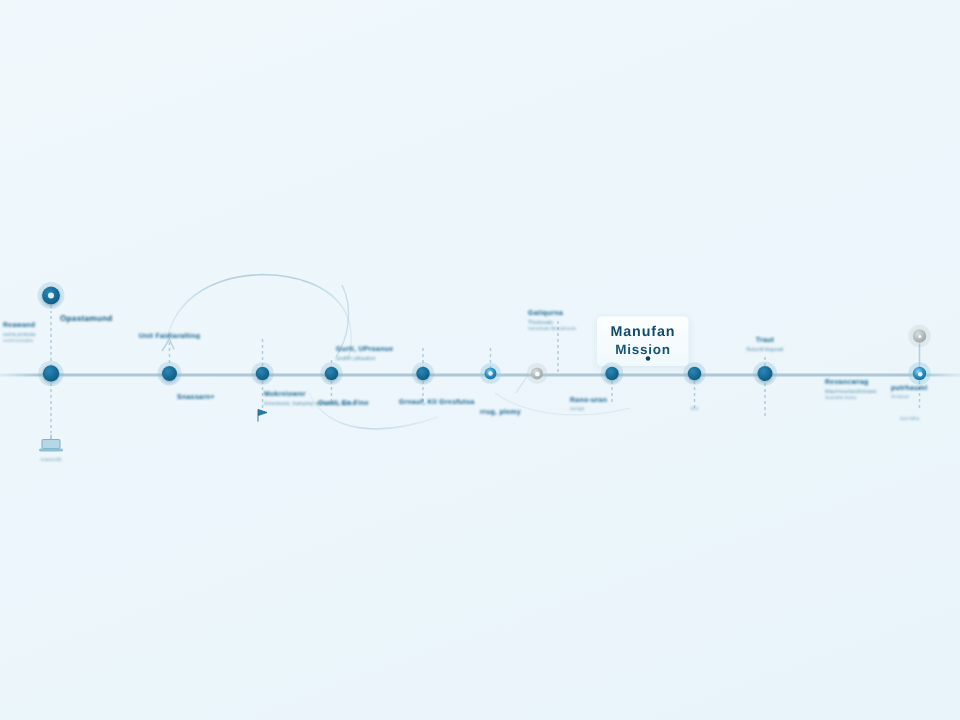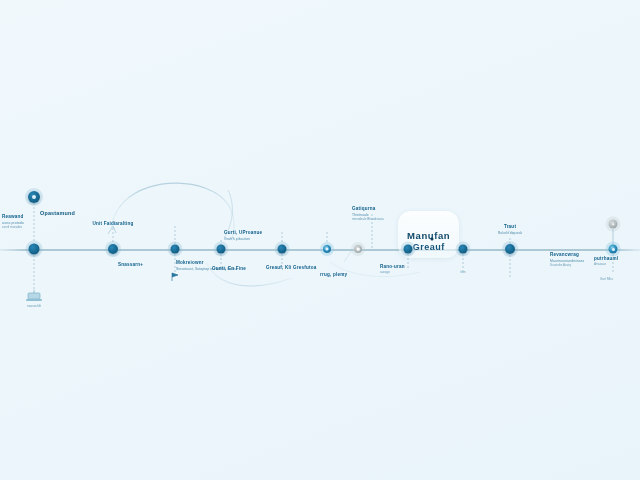--- a/index.html
+++ b/index.html
@@ -81,22 +81,22 @@
     color:#4d8aa8;margin-top:1.5px;white-space:nowrap;
   }
   .l-body.wrap{white-space:normal;max-width:74px;}
   .l-sub{
     font-size:3.1px;color:#6fa0b8;margin-top:1px;white-space:nowrap;
   }
 
   
   .feature-card{
     position:absolute;
-    padding:19px 9px 6px;
-    border-radius:13px;
+    padding:5px 9px 6px;
+    border-radius:3px;
     background:linear-gradient(180deg,rgba(255,255,255,.82),rgba(245,251,254,.55));
     box-shadow:0 1px 5px rgba(60,120,150,.10);
     text-align:center;
     filter:blur(0.5px);
   }
   .feature-card .fc-l1{
     font-size:9.5px;font-weight:700;color:#134a6b;letter-spacing:.6px;
     white-space:nowrap;
   }
   .feature-card .fc-l2{
@@ -234,21 +234,21 @@
     <span class="l-sub">mmodeale Bhoodsouta</span>
   </div>
   <div class="stem" style="left:372px;top:214px;height:34px;"></div>
 
   <div class="node muted" style="left:358px;top:249px;width:8px;height:8px;">
     <span class="pip" style="width:2.5px;height:2.5px;background:rgba(255,255,255,.9);"></span>
   </div>
 
   <div class="feature-card" style="left:398px;top:211px;">
     <div class="fc-l1">Manufan</div>
-    <div class="fc-l2">Greauf</div>
+    <div class="fc-l2">Mission</div>
   </div>
   <div class="feature-dot" style="left:432px;top:239px;"></div>
 
   <div class="node primary" style="left:408px;top:249px;width:9px;height:9px;"></div>
   <div class="stem" style="left:408px;top:254px;height:16px;"></div>
   <div class="label left" style="left:380px;top:264px;">
     <span class="l-title">Rano-uran</span>
     <span class="l-sub">aurago</span>
   </div>
 

